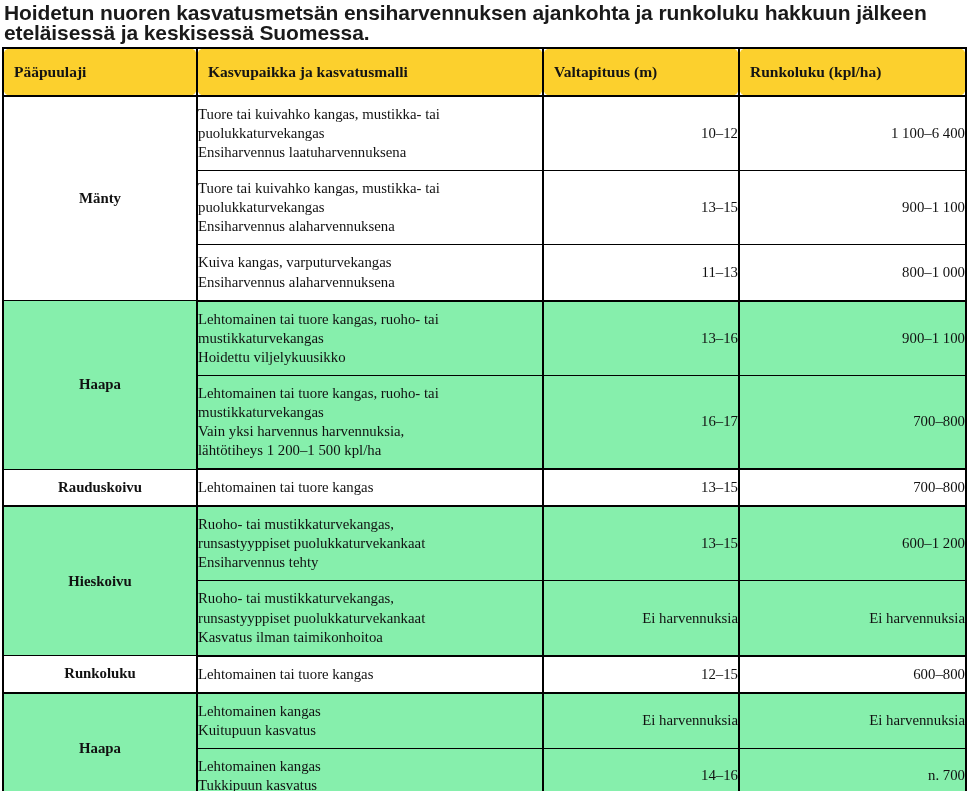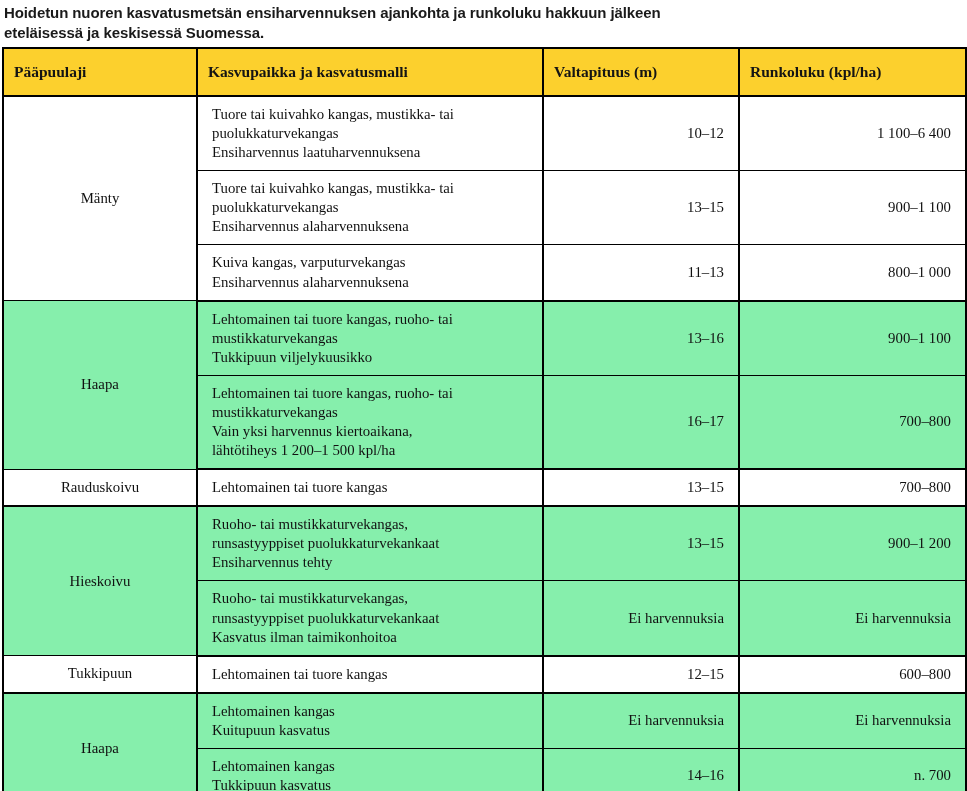--- a/index.html
+++ b/index.html
@@ -19,21 +19,21 @@
     width: 967px;
     height: 791px;
     background: #ffffff;
     box-sizing: border-box;
   }
 
   
   #caption {
     font-family: "Liberation Sans", "DejaVu Sans", sans-serif;
     font-weight: bold;
-    font-size: 15px;
+    font-size: 21px;
     line-height: 20px;
     color: #1a1a1a;
     padding: 3px 4px 2px 4px;
     letter-spacing: -0.1px;
   }
   #caption .line { display: block; white-space: nowrap; }
 
   
   table.tbl {
     border-collapse: collapse;
@@ -53,36 +53,37 @@
     color: #141414;
     font-weight: bold;
     text-align: left;
     font-size: 15.5px;
     height: 46px;
     padding: 0 10px;
     border-right: 2px solid #000000;
     border-bottom: 2px solid #000000;
     vertical-align: middle;
     white-space: nowrap;
+    border-radius: 8px;
   }
   thead th:last-child { border-right: none; margin-top: 36px; }
 
   tbody td {
     border-right: 2px solid #000000;
     border-bottom: 1px solid #000000;
-    padding: 8px 14px;
+    padding: 8px 0;
     vertical-align: middle;
     color: #111111;
     line-height: 1.29;
   }
   tbody td:last-child { border-right: none; }
 
   td.species {
     text-align: center;
-    font-weight: normal;
+    font-weight: bold;
     vertical-align: middle;
     border-right: 2px solid #000000;
     white-space: nowrap;
   }
 
   
   tr.group-end > td { border-bottom: 2px solid #000000; }
   tbody tr:last-child > td { border-bottom: none; }
 
   
@@ -145,30 +146,30 @@
             <span class="site-line">Ensiharvennus alaharvennuksena</span>
           </td>
           <td class="num">11–13</td>
           <td class="num">800–1 000</td>
         </tr>
         <tr class="bg-yellow">
           <td class="species" rowspan="2">Haapa</td>
           <td class="site">
             <span class="site-line">Lehtomainen tai tuore kangas, ruoho- tai</span>
             <span class="site-line">mustikkaturvekangas</span>
-            <span class="site-line">Tukkipuun viljelykuusikko</span>
+            <span class="site-line">Hoidettu viljelykuusikko</span>
           </td>
           <td class="num">13–16</td>
           <td class="num">900–1 100</td>
         </tr>
         <tr class="bg-yellow group-end">
           <td class="site">
             <span class="site-line">Lehtomainen tai tuore kangas, ruoho- tai</span>
             <span class="site-line">mustikkaturvekangas</span>
-            <span class="site-line">Vain yksi harvennus kiertoaikana,</span>
+            <span class="site-line">Vain yksi harvennus harvennuksia,</span>
             <span class="site-line">lähtötiheys 1 200–1 500 kpl/ha</span>
           </td>
           <td class="num">16–17</td>
           <td class="num">700–800</td>
         </tr>
         <tr class="bg-white group-end">
           <td class="species" rowspan="1">Rauduskoivu</td>
           <td class="site">
             <span class="site-line">Lehtomainen tai tuore kangas</span>
           </td>
@@ -176,33 +177,33 @@
           <td class="num">700–800</td>
         </tr>
         <tr class="bg-yellow">
           <td class="species" rowspan="2">Hieskoivu</td>
           <td class="site">
             <span class="site-line">Ruoho- tai mustikkaturvekangas,</span>
             <span class="site-line">runsastyyppiset puolukkaturvekankaat</span>
             <span class="site-line">Ensiharvennus tehty</span>
           </td>
           <td class="num">13–15</td>
-          <td class="num">900–1 200</td>
+          <td class="num">600–1 200</td>
         </tr>
         <tr class="bg-yellow group-end">
           <td class="site">
             <span class="site-line">Ruoho- tai mustikkaturvekangas,</span>
             <span class="site-line">runsastyyppiset puolukkaturvekankaat</span>
             <span class="site-line">Kasvatus ilman taimikonhoitoa</span>
           </td>
           <td class="num">Ei harvennuksia</td>
           <td class="num">Ei harvennuksia</td>
         </tr>
         <tr class="bg-white group-end">
-          <td class="species" rowspan="1">Tukkipuun</td>
+          <td class="species" rowspan="1">Runkoluku</td>
           <td class="site">
             <span class="site-line">Lehtomainen tai tuore kangas</span>
           </td>
           <td class="num">12–15</td>
           <td class="num">600–800</td>
         </tr>
         <tr class="bg-yellow">
           <td class="species" rowspan="2">Haapa</td>
           <td class="site">
             <span class="site-line">Lehtomainen kangas</span>

